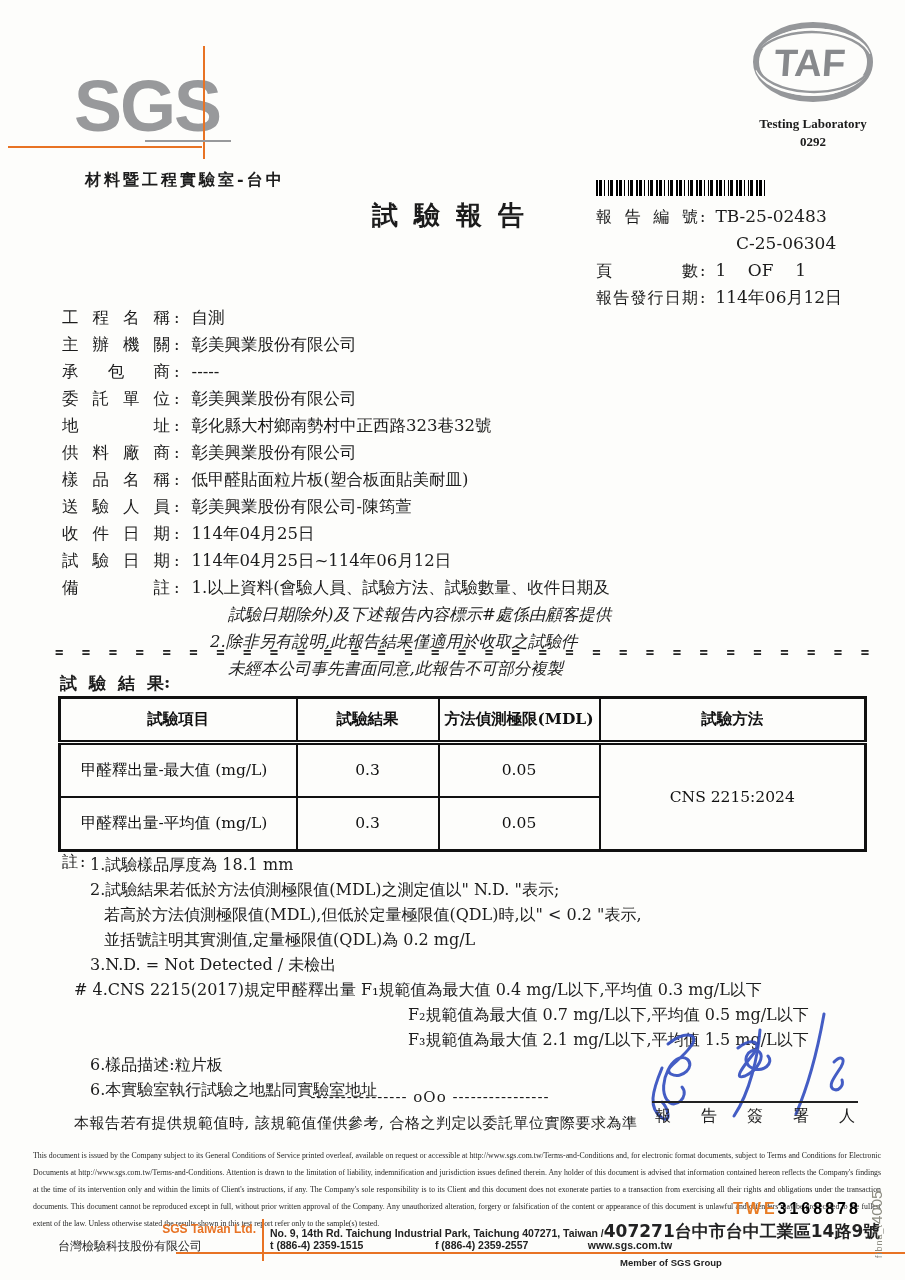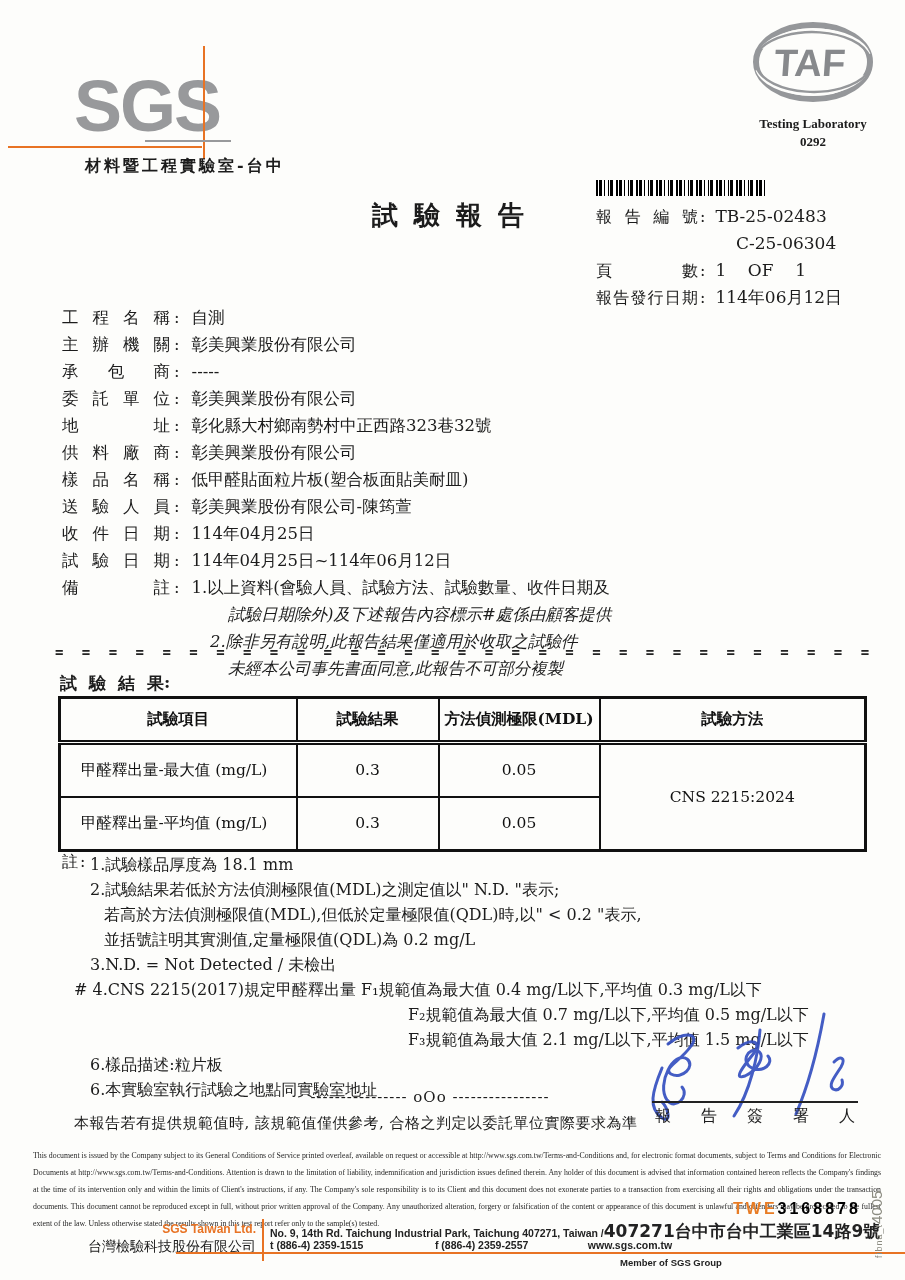--- a/index.html
+++ b/index.html
@@ -9,21 +9,21 @@
     background:#fdfdfb; overflow:hidden; color:#1c1c1c;
     font-family:"DejaVu Serif","Liberation Serif",serif;
   }
   
   .sgs-logo { position:absolute; left:74px; top:72px; }
   .sgs-text { font-family:"Liberation Sans","DejaVu Sans",sans-serif; font-weight:700;
               font-size:72px; line-height:68px; color:#98999b; letter-spacing:-2px; }
   .sgs-vline { position:absolute; left:203px; top:46px; width:2px; height:113px; background:#e87324; }
   .sgs-hline-orange { position:absolute; left:8px; top:146px; width:194px; height:2px; background:#e87324; }
   .sgs-hline-gray { position:absolute; left:145px; top:140px; width:86px; height:2px; background:#98999b; }
-  .lab-name { position:absolute; left:85px; top:156px; font-size:16px; letter-spacing:3px; font-weight:600;text-align:center; }
+  .lab-name { position:absolute; left:85px; top:170px; font-size:16px; letter-spacing:3px; font-weight:600;text-align:center; }
   
   .taf { position:absolute; left:748px; top:18px; width:130px; text-align:center; }
   .taf-label { font-family:"Liberation Serif","DejaVu Serif",serif; font-weight:700; font-size:13px; margin-top:2px; }
   .taf-num { font-family:"Liberation Serif","DejaVu Serif",serif; font-weight:700; font-size:13px; margin-top:2px; }
   
   .report-title { position:absolute; left:372px; top:198px; font-size:26px; font-weight:700; letter-spacing:16px; }
   .hdr-right { position:absolute; left:596px; top:180px; width:300px; font-size:16px; }
   .barcode { width:172px; height:16px; margin-bottom:7px;
     background:repeating-linear-gradient(90deg,#000 0 2px,#fff 2px 3px,#000 3px 6px,#fff 6px 8px,#000 8px 9px,#fff 9px 12px,#000 12px 13px,#fff 13px 14px,#000 14px 17px,#fff 17px 20px); }
   .hrow { display:flex; align-items:baseline; line-height:27px; }
@@ -70,21 +70,21 @@
     text-align:justify; text-align-last:justify; -moz-text-align-last:justify; }
   
   .legal { position:absolute; left:33px; top:1147px; width:848px; text-align:justify;
     font-family:Liberation Serif, serif; font-size:7.8px; line-height:17px; color:#1f1f1f; }
   .twe { position:absolute; left:733px; top:1200px; font-family:"Liberation Sans",sans-serif;
     font-weight:700; font-size:16px; letter-spacing:3px; }
   .twe .pfx { color:#e87c24; } .twe .num { color:#000000; }
   
   .co-en { position:absolute; left:58px; top:1222px; width:198px; text-align:right;
     font-family:"Liberation Sans",sans-serif; font-weight:700; font-size:12px; color:#e87324; }
-  .co-zh { position:absolute; left:58px; top:1238px; width:198px; text-align:right; font-size:14px; }
+  .co-zh { position:absolute; left:58px; top:1238px; width:198px; text-align:left; font-size:12px; }
   .co-vline { position:absolute; left:262px; top:1219px; width:2px; height:42px; background:#e87324; }
   .addr { position:absolute; left:270px; top:1220px; white-space:nowrap;
     font-family:"Liberation Sans",sans-serif; font-weight:700; font-size:10.5px; color:#222; }
   .addr .zh { font-size:17px; font-family:"DejaVu Sans","Liberation Sans",sans-serif;margin-top:30px; }
   .phones { position:absolute; left:270px; top:1239px; font-family:"Liberation Sans",sans-serif;
     font-weight:700; font-size:10.5px; color:#222; }
   .phones span { display:inline-block; }
   .ph-t { width:162px; } .ph-f { width:150px; }
   .web { font-weight:700; }
   .foot-orange { position:absolute; left:176px; top:1252px; width:729px; height:2px; background:#e87324; }

